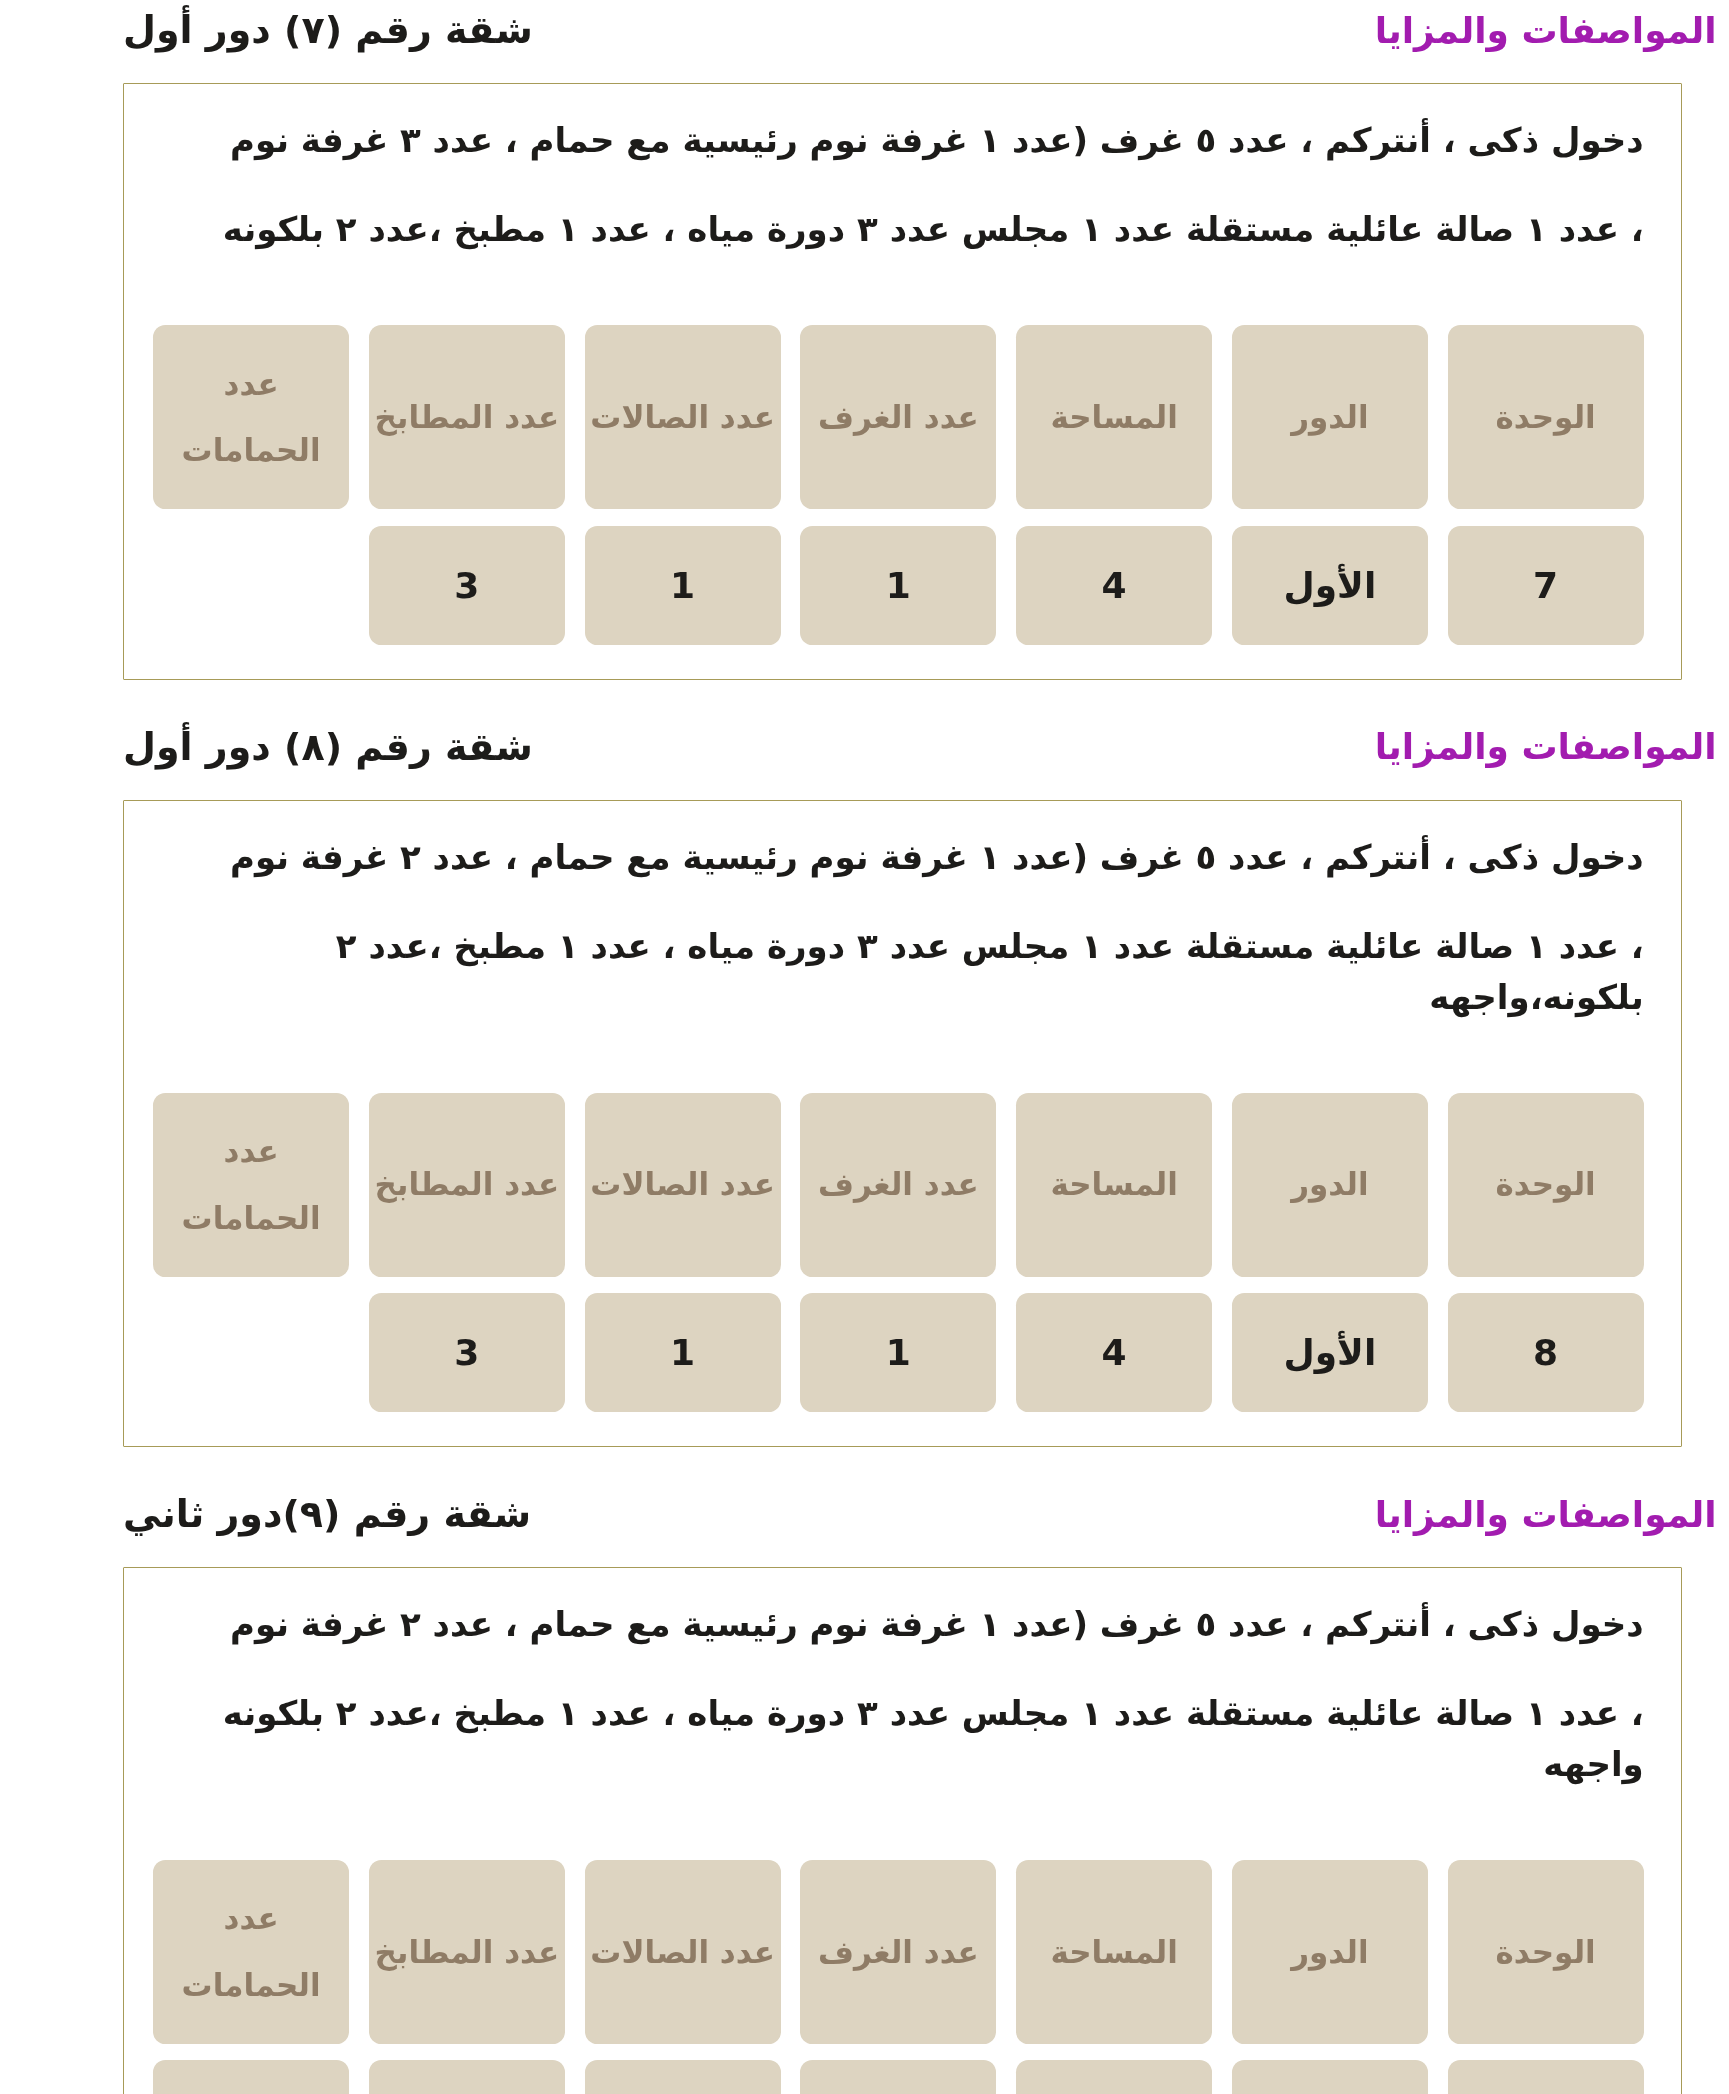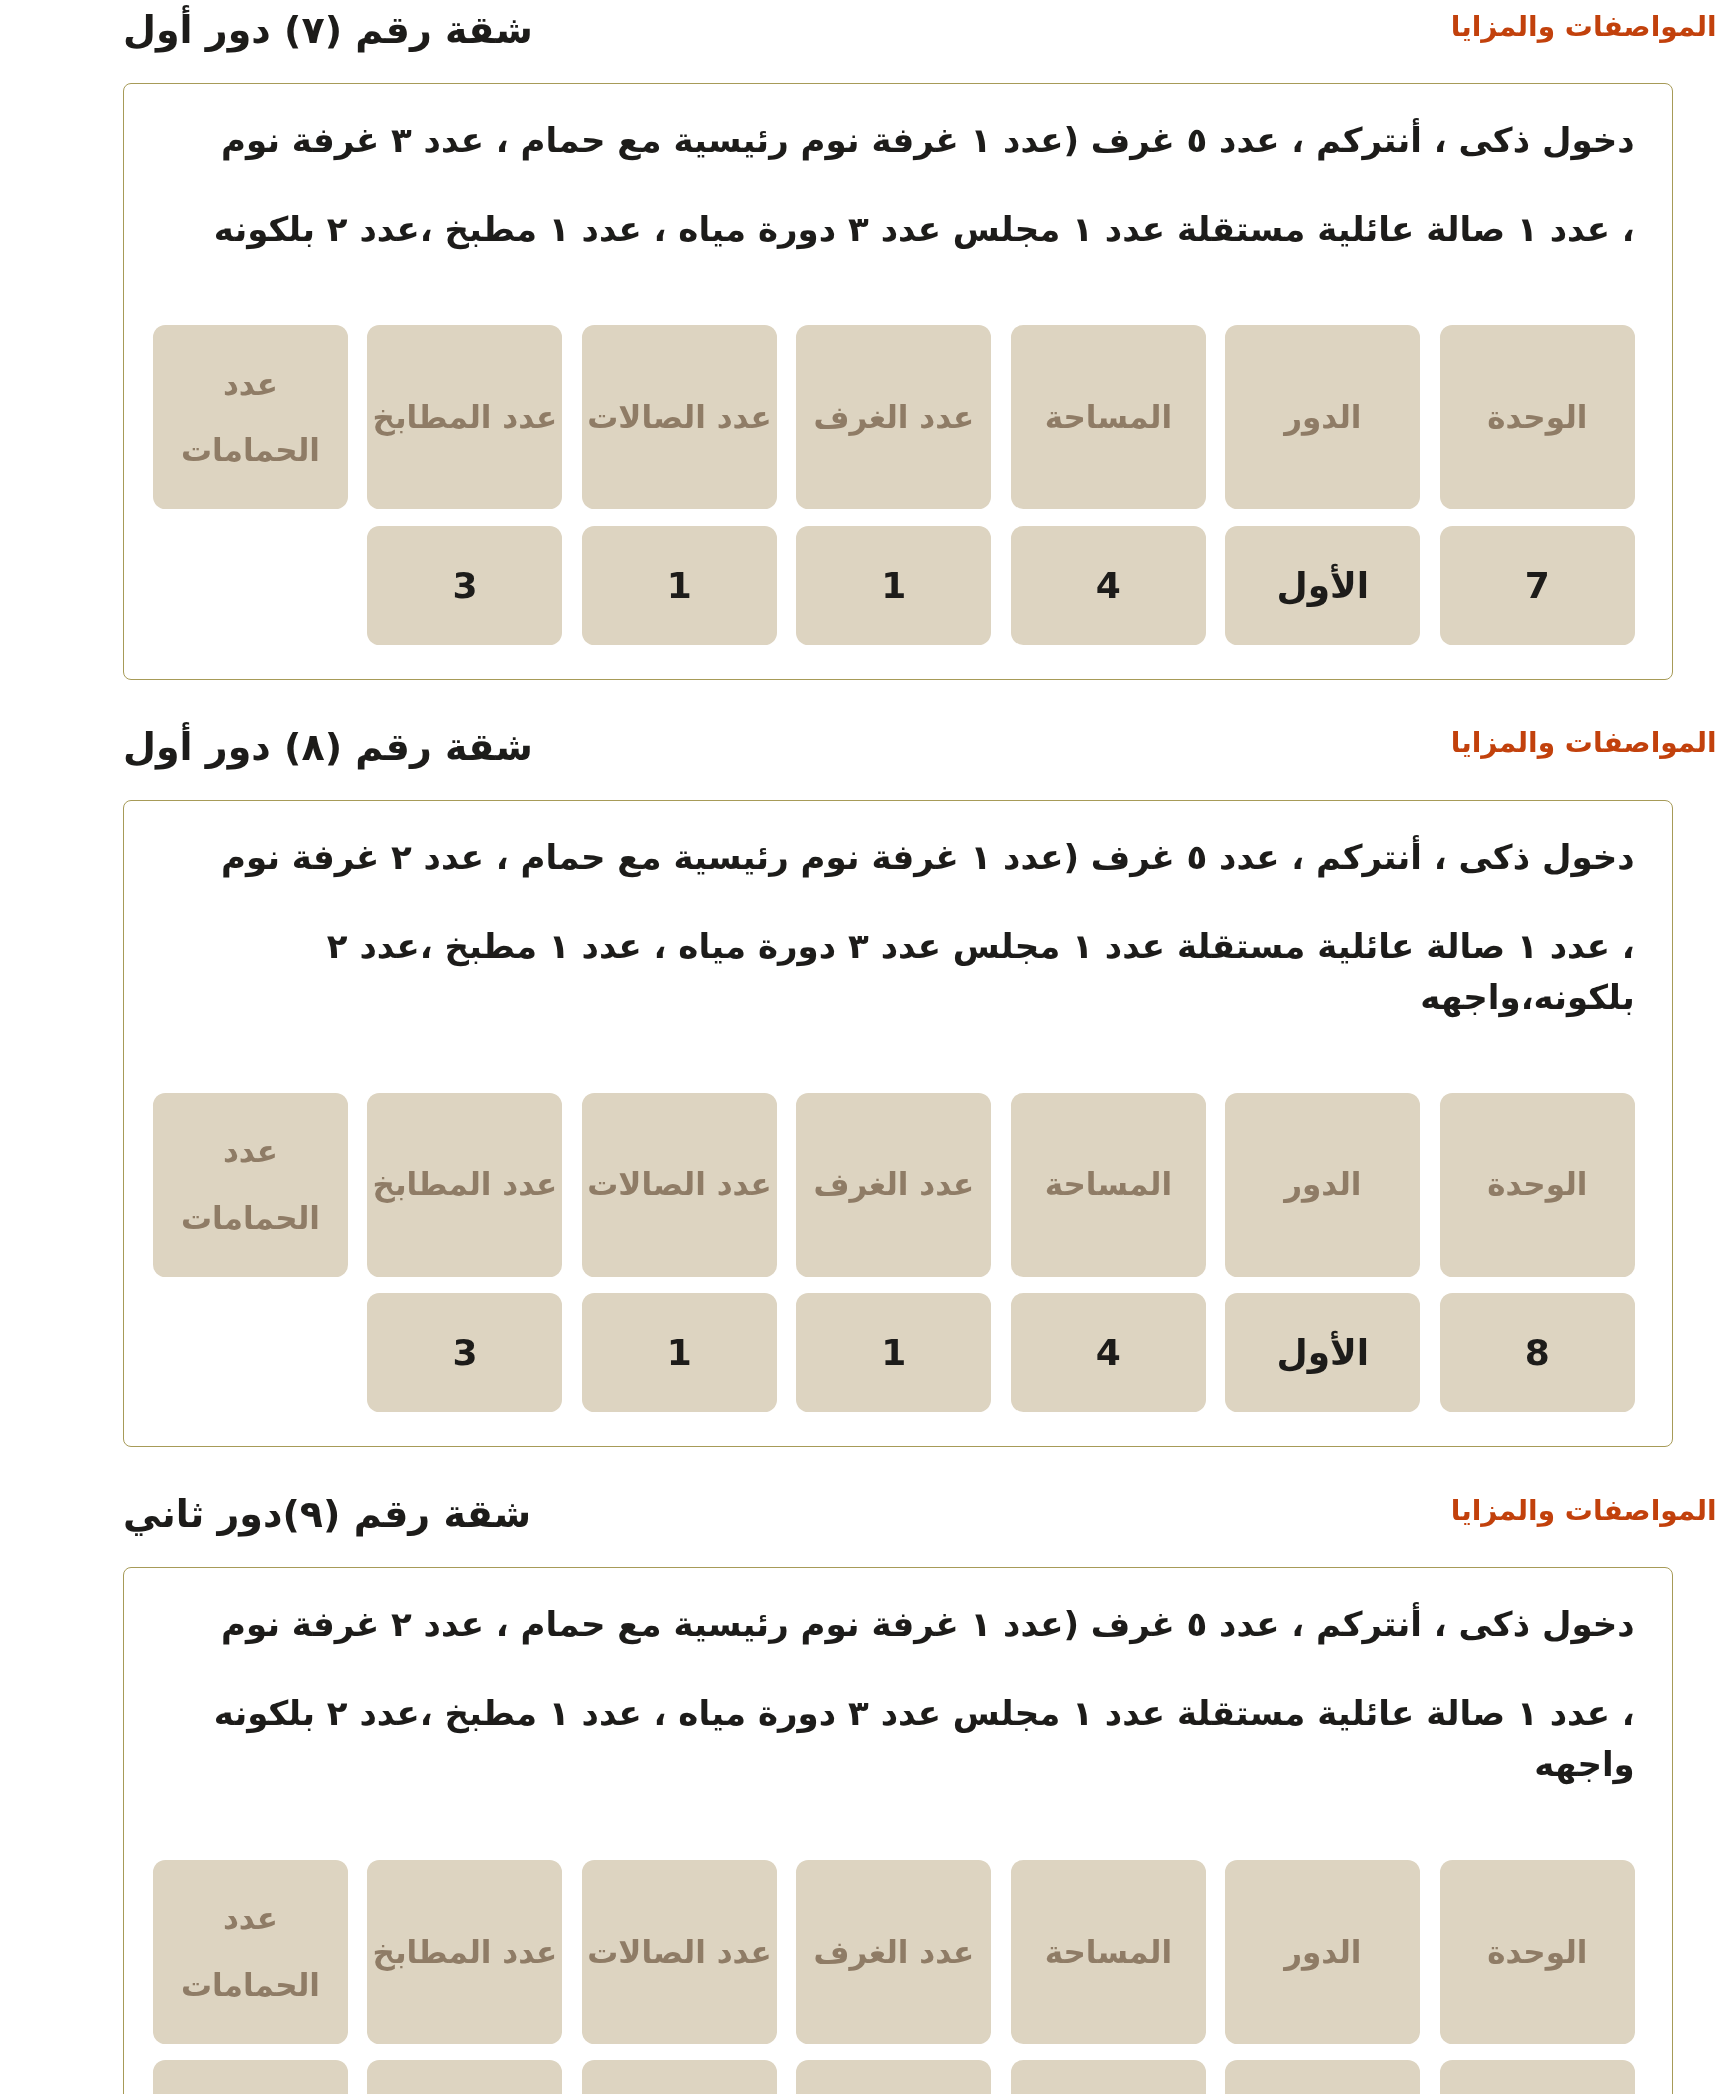--- a/index.html
+++ b/index.html
@@ -13,41 +13,41 @@
     padding:8.2px 12.3px 33px 123px;
     box-sizing:border-box;
   }
   .spec + .spec{margin-top:45px;}
   .sec-head{
     display:flex;
     align-items:flex-start;
     margin-bottom:31px;
   }
   .sec-label{
-    font-size:28px;
+    font-size:36px;
     font-weight:bold;
-    color:#c2410c;
+    color:#a21caf;
     white-space:nowrap;
     padding-top:1.6px;
   }
   .sec-title-wrap{
     flex:1;
     text-align:left;
   }
   .sec-title{
     margin:0;
     display:inline-block;
     font-size:38px;
     font-weight:bold;
     color:#1d1c1a;
   }
   .card{
-    margin-right:44px;
+    margin-right:35px;
     border:1.6px solid #a79b58;
-    border-radius:8px;
+    border-radius:1px;
     background:#ffffff;
     padding:31px 37px 34px 29px;
     box-sizing:border-box;
   }
   .desc{
     margin:0;
     font-size:34px;
     font-weight:bold;
     line-height:1.5;
     text-align:right;

